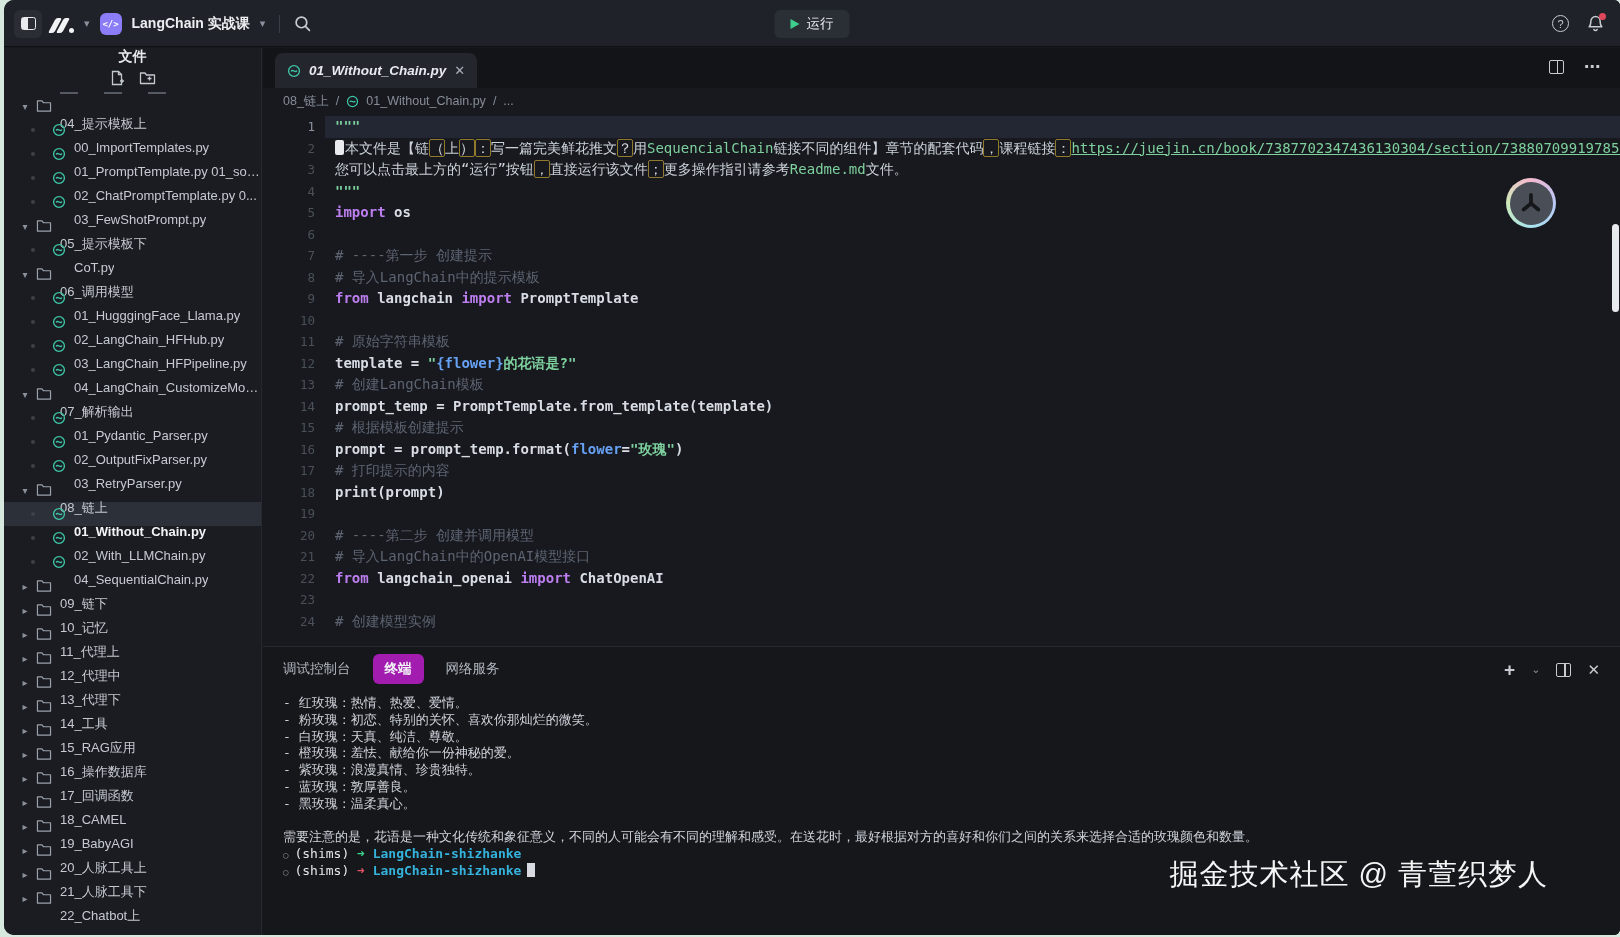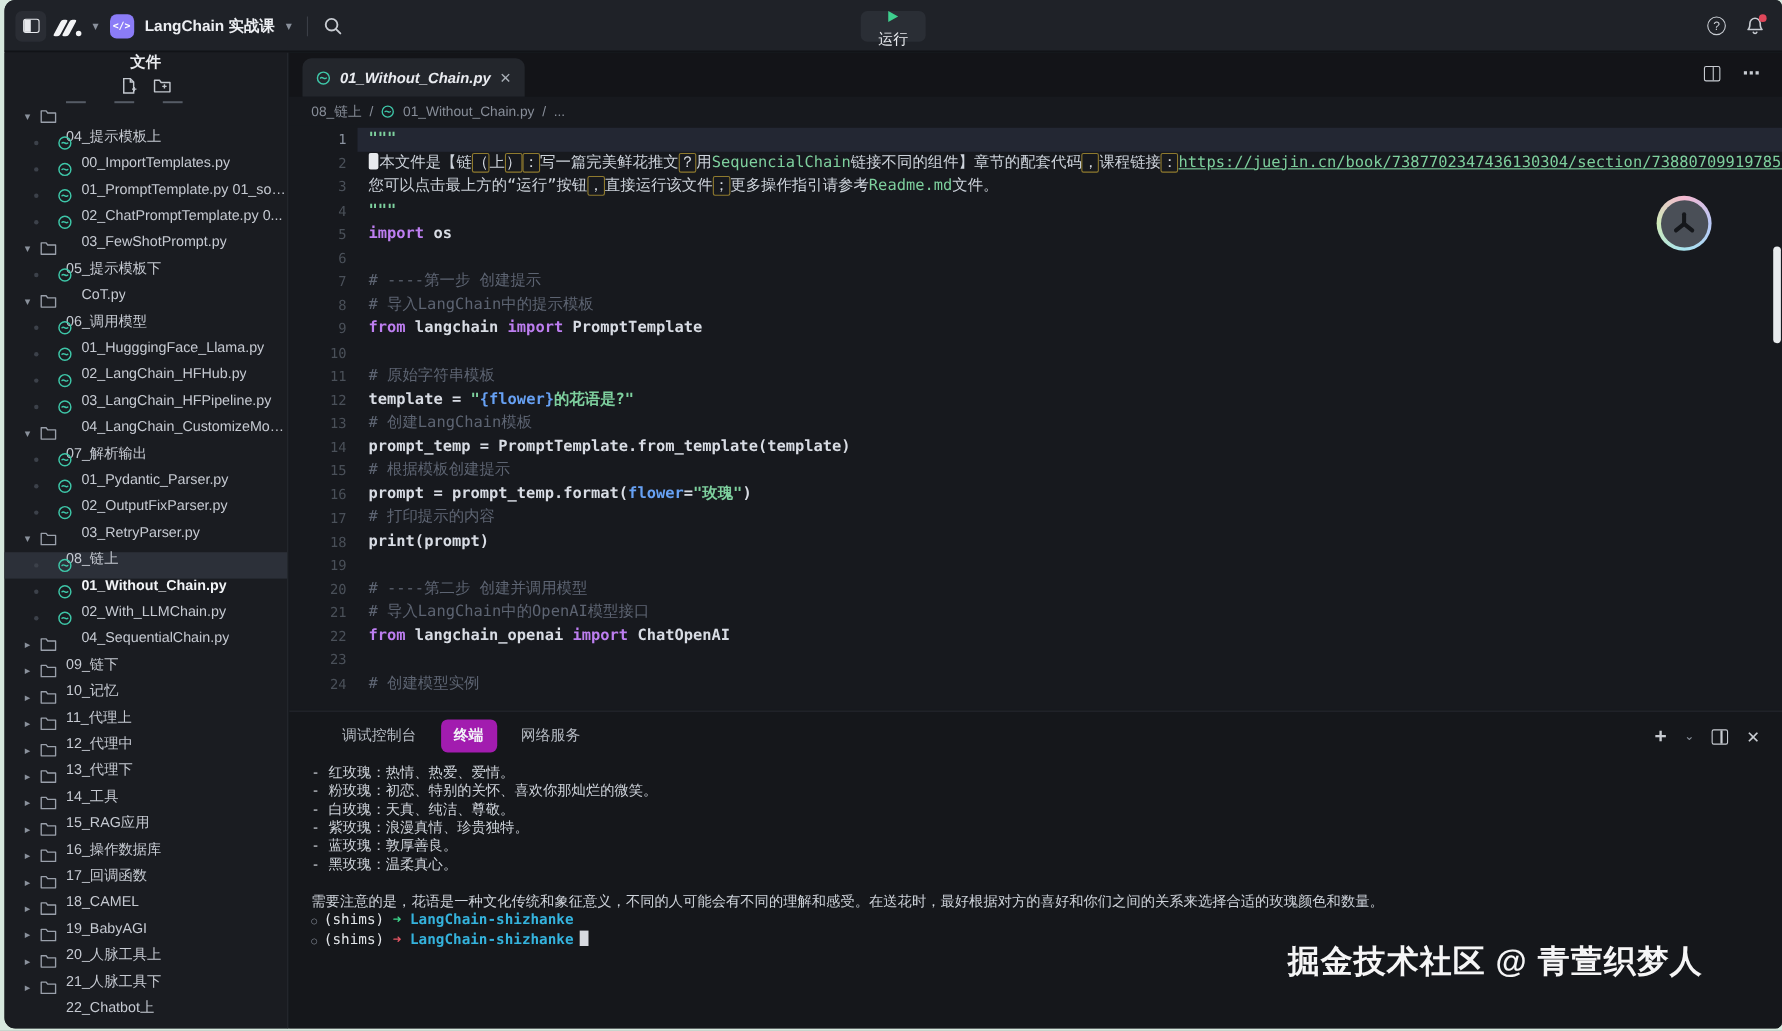--- a/index.html
+++ b/index.html
@@ -12,21 +12,21 @@
   .sq-btn { width:28px; height:28px; background:#2a2d34; border-radius:6px; display:flex; align-items:center; justify-content:center; }
   .layout-ic { width:15px; height:13px; border:1.6px solid #e8eaee; border-radius:2.5px; position:relative; }
   .layout-ic::before { content:""; position:absolute; left:0; top:0; bottom:0; width:6px; background:#e8eaee; }
   .marslogo { display:flex; align-items:flex-end; gap:2px; height:18px; }
   .mbar { width:6px; height:15px; background:#f2f3f5; border-radius:2px; transform:skewX(-28deg); }
   .mdot { width:5px; height:5px; background:#f2f3f5; border-radius:50%; margin-left:1px; }
   .chev { color:#8a919c; font-size:11px; }
   .proj-ic { width:22px; height:22px; border-radius:6px; background:#8b7cf7; color:#fff; font-size:9px; font-weight:bold; display:flex; align-items:center; justify-content:center; font-family:"DejaVu Sans Mono",monospace; }
   .proj-name { color:#eceef2; font-weight:bold; font-size:14px; }
   .tb-div { width:1px; height:18px; background:#3a3e46; margin:0 4px; }
-  .run-btn { position:absolute; left:50%; transform:translateX(-50%); top:10px; height:28px; padding:0 16px; background:#2a2e35; border-radius:6px; display:flex; align-items:center; gap:7px; color:#e8eaee; font-size:13.5px;flex-direction:column; }
+  .run-btn { position:absolute; left:50%; transform:translateX(-50%); top:10px; height:28px; padding:0 16px; background:#2a2e35; border-radius:6px; display:flex; align-items:center; gap:7px; color:#e8eaee; font-size:13.5px; }
   .play { width:0; height:0; border-left:9px solid #3ecf8e; border-top:5.5px solid transparent; border-bottom:5.5px solid transparent; }
   .tb-right { position:absolute; right:16px; top:0; height:47px; display:flex; align-items:center; gap:18px; }
   .help-ic { width:17px; height:17px; border:1.5px solid #c8ccd2; border-radius:50%; color:#c8ccd2; font-size:11px; display:flex; align-items:center; justify-content:center; }
   .bell-wrap { position:relative; }
   .bell-dot { position:absolute; right:-2px; top:-2px; width:7px; height:7px; background:#e0475a; border-radius:50%; }
 
   
   #sidebar { position:absolute; left:0; top:48px; width:258px; bottom:0; background:#1a1c21; border-right:1px solid #25282e; }
   .sb-head { display:flex; align-items:center; height:38px; padding:0 14px;flex-direction:column; }
   .sb-title { color:#e8eaee; font-weight:bold; font-size:14px; flex:1; }
@@ -64,37 +64,37 @@
   .tok-s { color:#7ed09e; font-weight:bold; }
   .tok-v { color:#67a1f4; font-weight:bold; }
   .tok-d { color:#ccd2da; }
   .tok-g { color:#7ed09e; }
   .tok-u { color:#7ed09e; text-decoration:underline; }
   .tok-b { color:#d8dce4; border:1px solid #8f7a2e; border-radius:2px; }
   .cursor-blk { display:inline-block; width:9px; height:15px; background:#e8eaee; border-radius:2px; vertical-align:-2px; margin-right:1px; }
 
   
   #panel { position:absolute; left:259px; top:646px; right:0; bottom:0; background:#15171b; border-top:1px solid #26292f; }
-  .panel-tabs { display:flex; align-items:center; gap:10px; height:44px; padding-left:36px; }
+  .panel-tabs { display:flex; align-items:center; gap:10px; height:44px; padding-left:8px; }
   .ptab { font-size:13.5px; color:#b3b8c0; padding:6px 12px; border-radius:6px; }
   .ptab.active { background:#a21caf; color:#f2f4f7; font-weight:bold; }
   .panel-icons { position:absolute; right:20px; top:13px; display:flex; align-items:center; gap:16px; color:#c8ccd2; font-size:15px; }
   .plus { font-size:19px; font-weight:bold; line-height:1; }
   #term { position:absolute; left:0; top:48px; right:0; bottom:0; padding-left:20px; font-family:"DejaVu Sans Mono","Liberation Mono",monospace; font-size:13px; color:#ced3da; }
   .tl { height:16.8px; line-height:16.8px; white-space:pre; }
   .tl .pr-circ { color:#7d848f; font-size:9px; margin-right:6px; }
   .tl .pr-env { color:#e3e6ea; }
   .tl .pr-dir { color:#35b3dd; font-weight:bold; }
   .t-cursor { display:inline-block; width:8px; height:14px; background:#d7dae0; vertical-align:-2px; margin-left:6px; }
 
   
   #ai-fab { position:absolute; left:1502px; top:178px; width:50px; height:50px; border-radius:50%; background:conic-gradient(#f5b8d0,#b9c8f7,#a8e4f0,#cfe9b8,#f5b8d0); display:flex; align-items:center; justify-content:center; }
   #ai-fab .inner { width:43px; height:43px; border-radius:50%; background:#4a4f57; display:flex; align-items:center; justify-content:center; }
   #scroll-pill { position:absolute; right:1px; top:224px; width:7px; height:88px; background:#e8ebee; border-radius:4px; }
-  #watermark { position:absolute; right:72px; bottom:40px; color:#ffffff; font-size:29px; font-weight:bold; letter-spacing:1px; opacity:.96; }
+  #watermark { position:absolute; right:72px; bottom:40px; color:#ffffff; font-size:29px; font-weight:normal; letter-spacing:1px; opacity:.96; }
 
   svg { display:block; }
 </style>
 </head>
 <body>
 
 <div id="window">
 
   <div id="topbar">
     <div class="tb-left">
@@ -576,20 +576,21 @@
     <div class="panel-icons">
       <span class="plus">+</span>
       <span class="chev">⌄</span>
       <span class="split-ic"></span>
       <span style="font-weight:bold;">✕</span>
     </div>
     <div id="term">
         <div class="tl">- 红玫瑰：热情、热爱、爱情。</div>
         <div class="tl">- 粉玫瑰：初恋、特别的关怀、喜欢你那灿烂的微笑。</div>
         <div class="tl">- 白玫瑰：天真、纯洁、尊敬。</div>
+        <div class="tl">- 橙玫瑰：羞怯、献给你一份神秘的爱。</div>
         <div class="tl">- 紫玫瑰：浪漫真情、珍贵独特。</div>
         <div class="tl">- 蓝玫瑰：敦厚善良。</div>
         <div class="tl">- 黑玫瑰：温柔真心。</div>
         <div class="tl">&nbsp;</div>
         <div class="tl">需要注意的是，花语是一种文化传统和象征意义，不同的人可能会有不同的理解和感受。在送花时，最好根据对方的喜好和你们之间的关系来选择合适的玫瑰颜色和数量。</div>
         <div class="tl"><span class="pr-circ">○</span><span class="pr-env">(shims)</span> <span class="pr-arrow" style="color: rgb(61, 214, 140); font-weight: bold;">➜</span> <span class="pr-dir">LangChain-shizhanke</span></div>
         <div class="tl"><span class="pr-circ">○</span><span class="pr-env">(shims)</span> <span class="pr-arrow" style="color: rgb(226, 85, 99); font-weight: bold;">➜</span> <span class="pr-dir">LangChain-shizhanke</span><span class="t-cursor"></span></div>
       </div>
   </div>
 

